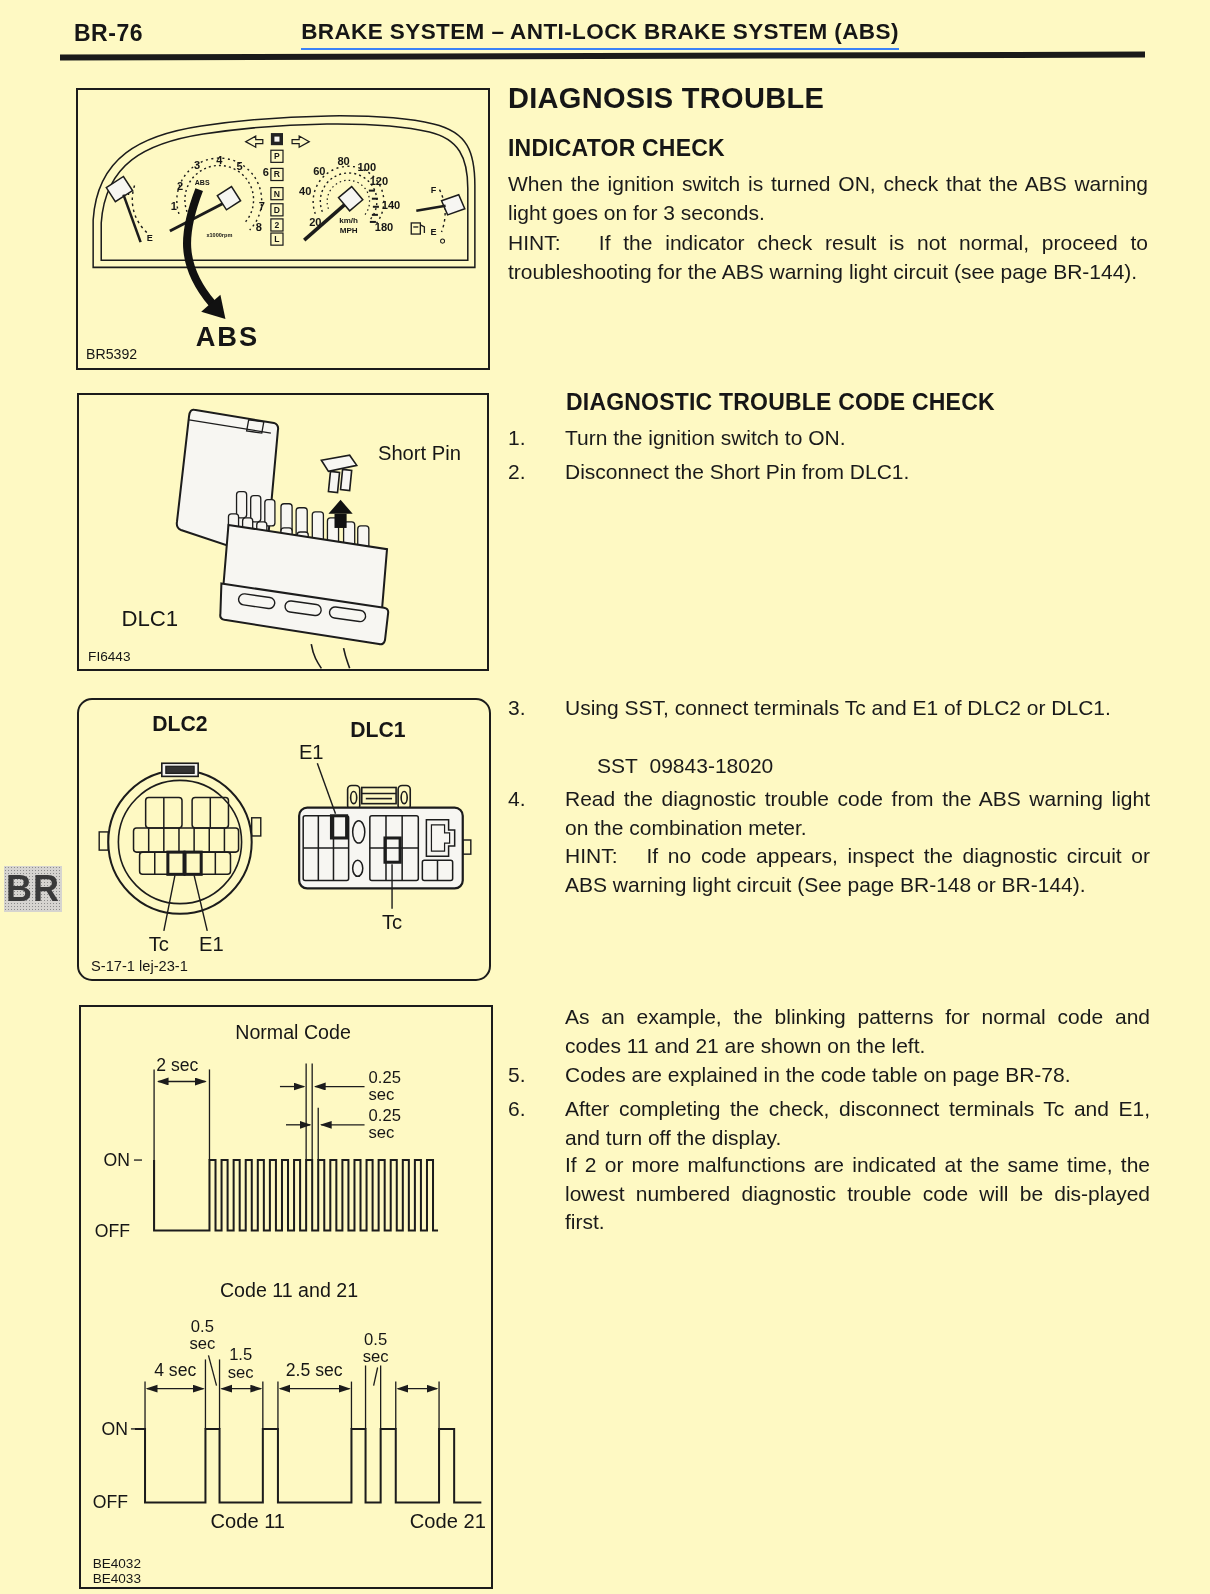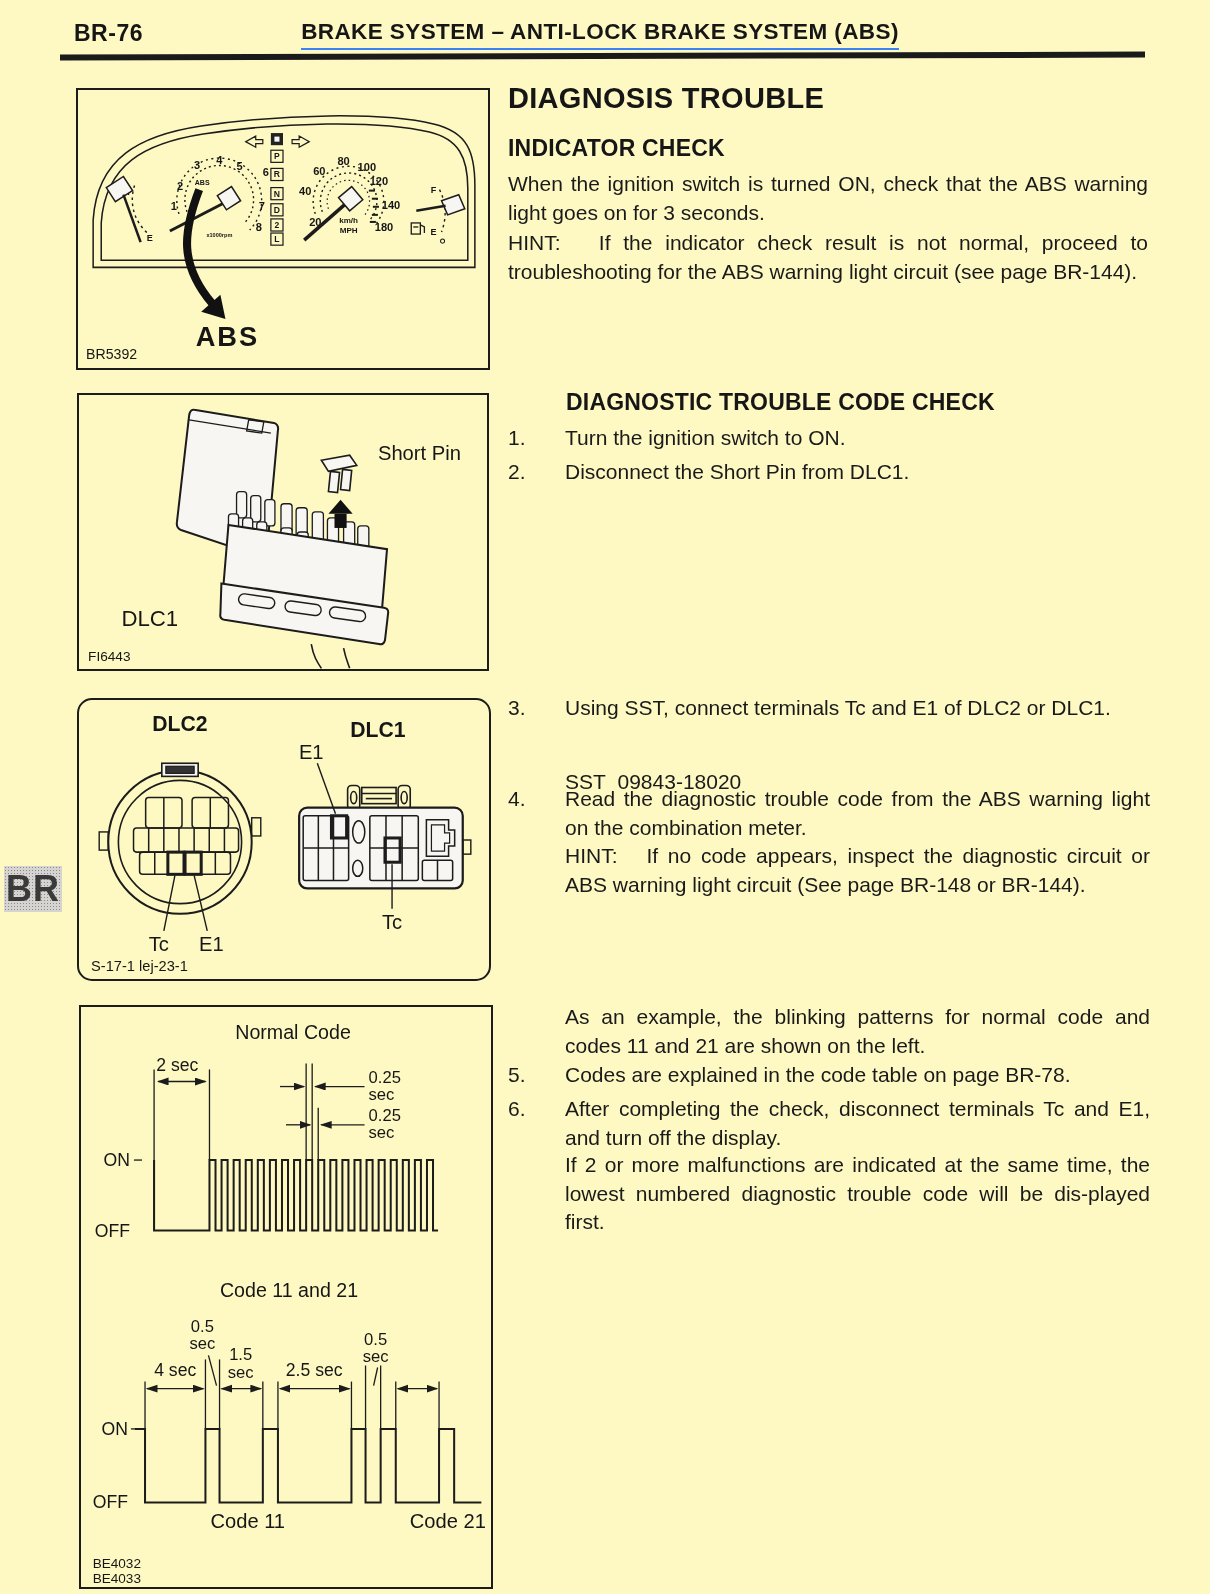--- a/index.html
+++ b/index.html
@@ -29,21 +29,21 @@
   #h2-indicator{left:508px;top:135px;}
   #h2-dtc{left:520px;top:389px;margin-left:46px;}
   .body-text{font-size:21px;line-height:1.36;text-align:justify;color:#1a1a1a;}
   #p-indicator{left:508px;top:170px;width:640px;}
   #p-indicator-hint{left:508px;top:229px;width:640px;}
   .step{left:508px;width:642px;display:flex;}
   .step .n{width:57px;flex:none;}
   .step .t{flex:1;text-align:justify;}
   #step1{top:424px;} #step2{top:458px;} #step3{top:694px;} #step4{top:785px;}
   #step5{top:1061px;} #step6{top:1095px;}
-  #p-sst{left:565px;top:752px;width:585px;margin-top:16px;}
+  #p-sst{left:597px;top:752px;width:585px;}
   #p-hint4{left:565px;top:842px;width:585px;}
   #p-example{left:565px;top:1003px;width:585px;}
   #p-note6{left:565px;top:1151px;width:585px;}
   text{fill:#161616;}
 </style>
 </head>
 <body>
 
 <div id="page">
 

